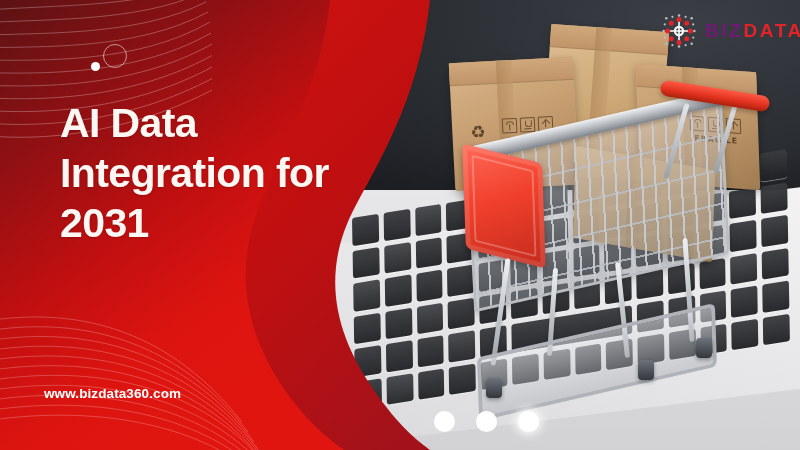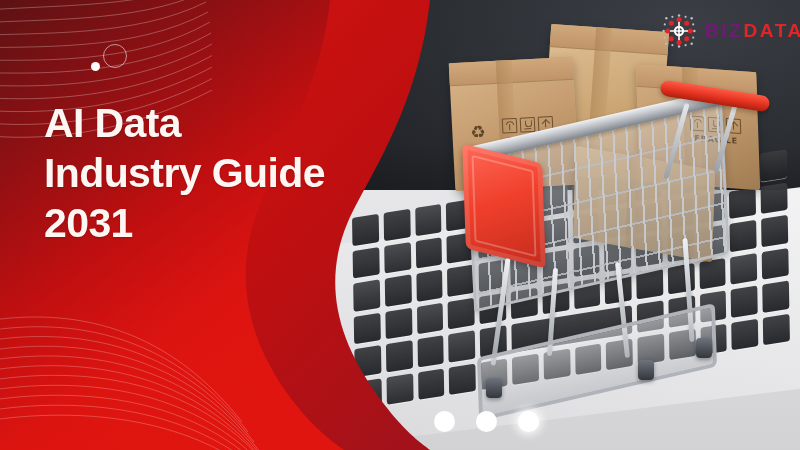--- a/index.html
+++ b/index.html
@@ -214,21 +214,21 @@
     position:absolute;left:103px;top:44px;width:22px;height:22px;
     border:1.4px solid rgba(255,255,255,.55);border-radius:50%;
   }
   .dotsm{
     position:absolute;left:91px;top:62px;width:9px;height:9px;
     border-radius:50%;background:#fff;
   }
 
   
   .headline{
-    position:absolute;left:44px;top:98px;width:330px;
+    position:absolute;left:60px;top:98px;width:330px;
     color:#fdf7f4;
     font-family:"Liberation Sans",sans-serif;
     font-weight:700;
     font-size:41px;
     line-height:50px;
     letter-spacing:-.6px;
     text-shadow:0 1px 2px rgba(80,0,0,.28);
   }
   .url{
     position:absolute;left:44px;top:386px;
@@ -475,24 +475,25 @@
         <path d="M-10,140 C70,126 222,124 304,230"></path>
       </g>
     </svg>
 
     <div class="ring"></div>
     <div class="dotsm"></div>
   </div>
 
   <div class="headline">
     <div>AI Data</div>
-    <div>Industry Guide</div>
+    <div>Integration for</div>
     <div>2031</div>
   </div>
 
+  <div class="url">www.bizdata360.com</div>
 
   <div class="logo">
     <span class="logomark">
       <svg viewBox="0 0 34 34" width="34" height="34">
         <g stroke="#ffffff" stroke-width="1.6" stroke-linecap="round">
           <line x1="17" y1="17" x2="17" y2="7"></line>
           <line x1="17" y1="17" x2="17" y2="27"></line>
           <line x1="17" y1="17" x2="7" y2="17"></line>
           <line x1="17" y1="17" x2="27" y2="17"></line>
         </g>

